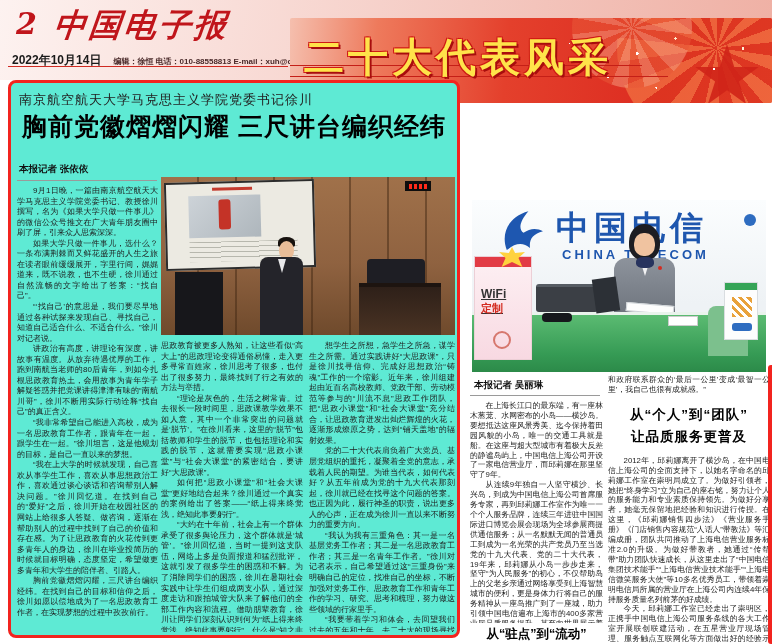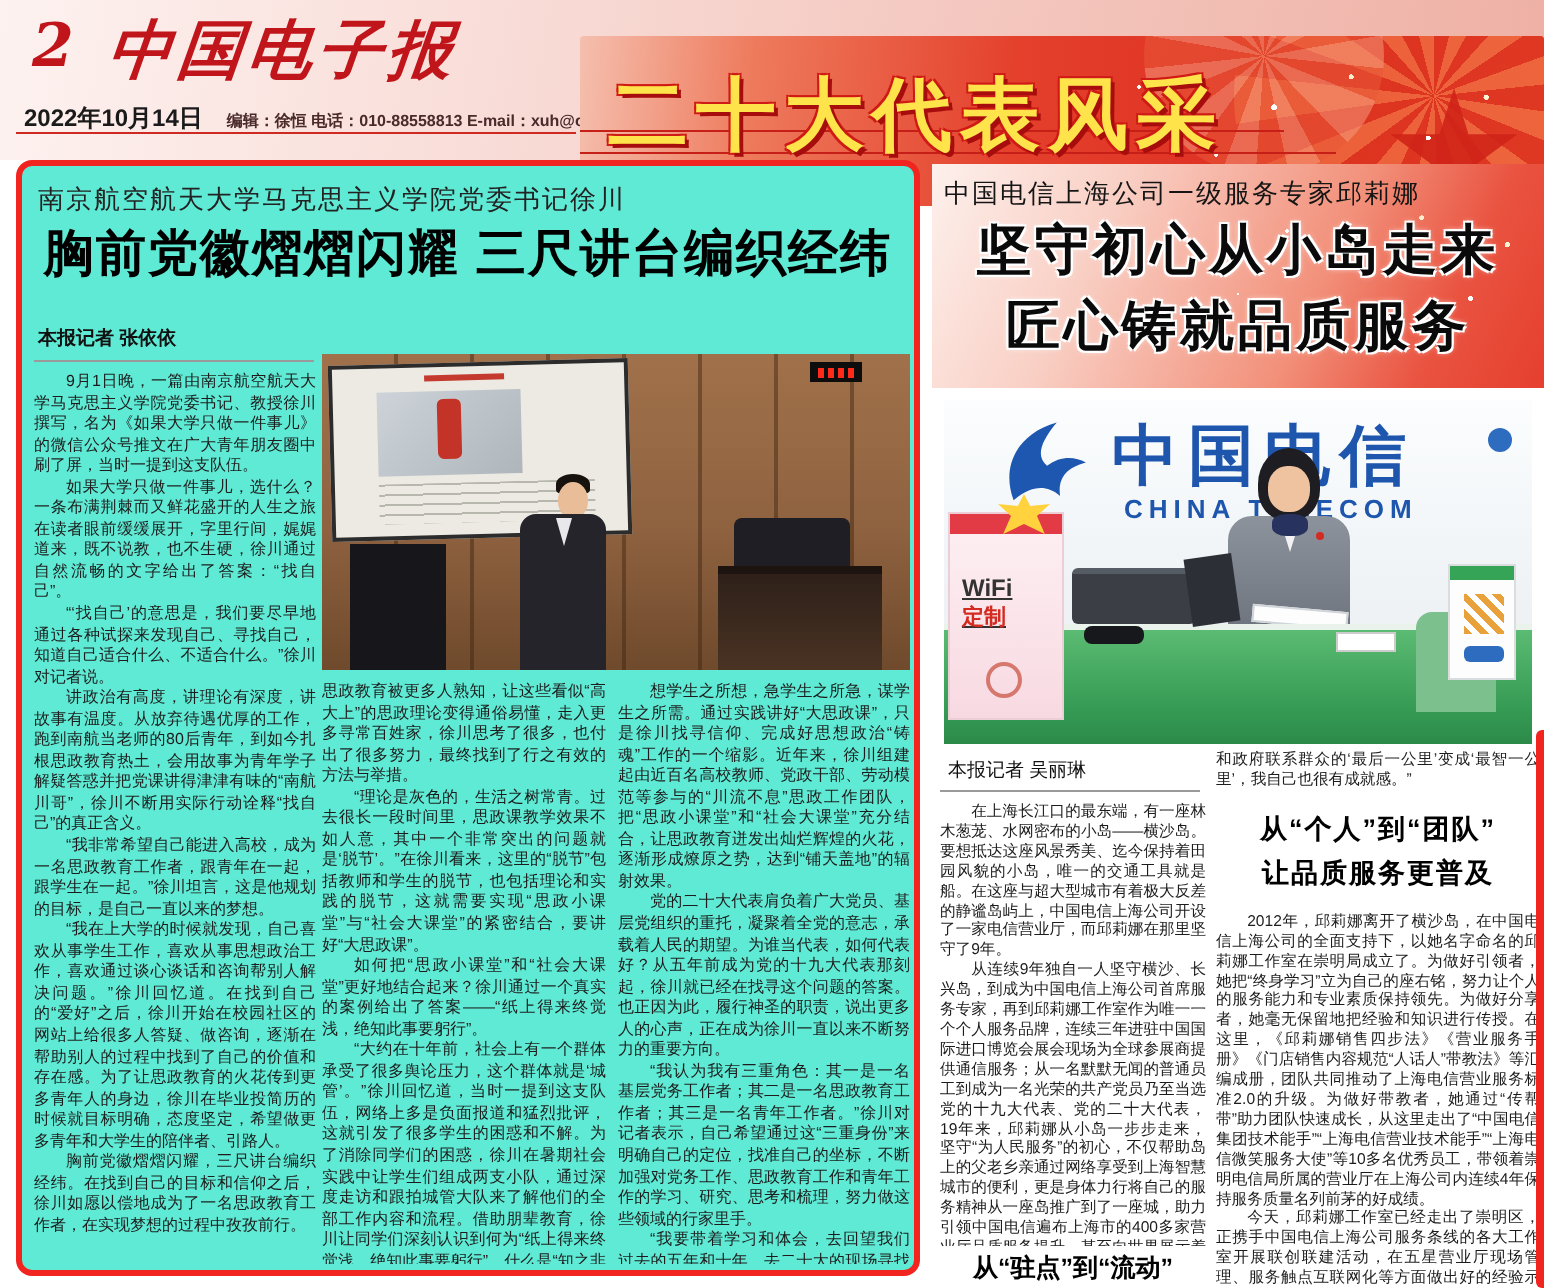--- a/index.html
+++ b/index.html
@@ -177,21 +177,21 @@
   .chair { position:absolute; left:236px; top:106px; width:40px; height:50px;
     background:#7cc08d; border-radius:8px 8px 0 0; }
   .standee { position:absolute; left:252px; top:82px; width:34px; height:58px;
     background:#fdfdfd; border:1px solid #d9dde0; }
   .standee-head { position:absolute; left:0; top:0; width:100%; height:7px; background:#35a457; }
   .standee-q { position:absolute; left:7px; top:14px; width:20px; height:20px;
     background:repeating-linear-gradient(45deg,#e9a23b 0 3px,#fff 3px 6px); }
   .standee-b { position:absolute; left:7px; top:40px; width:20px; height:8px;
     background:#2e6cc0; border-radius:3px; }
   
-  .rbyline { position:absolute; left:474px; top:379px; font-size:9.5px; font-weight:normal; color:#111;text-align:center; }
+  .rbyline { position:absolute; left:474px; top:379px; font-size:9.5px; font-weight:bold; color:#111;text-align:center; }
   .rbyline-rule { position:absolute; left:470px; top:395px; width:130px; height:1px; background:#9a9a9a; }
   .colA { position:absolute; left:470px; top:401px; width:133px; height:222px; overflow:hidden; }
   .colA .para, .colB .para { font-size:7.8px; line-height:9.9px; }
   .subheadA { position:absolute; left:470px; top:626px; width:133px; text-align:center;
     font-size:12.5px; font-weight:bold; color:#000; }
   .colB { position:absolute; left:608px; top:375px; width:162px; height:269px; overflow:hidden; }
   .subheadB { margin:9px 0 8px; text-align:center; font-size:13.5px; font-weight:bold;
     color:#000; line-height:22px; letter-spacing:1px; }
   .edge-red { position:absolute; left:768px; top:365px; width:4px; height:279px;
     background:#f2241f; border-radius:3px 0 0 3px; }
@@ -219,21 +219,21 @@
     </div>
   </div>
 
   <div class="left-article">
     <div class="kicker">南京航空航天大学马克思主义学院党委书记徐川</div>
     <div class="headline">胸前党徽熠熠闪耀 三尺讲台编织经纬</div>
     <div class="byline">本报记者 张依依</div>
     <div class="byline-rule"></div>
 
     <div class="col col1">
-        <p class="para">9月1日晚，一篇由南京航空航天大学马克思主义学院党委书记、教授徐川撰写，名为《如果大学只做一件事儿》的微信公众号推文在广大青年朋友圈中刷了屏，当时一提到这支队伍。</p>
+        <p class="para">9月1日晚，一篇由南京航空航天大学马克思主义学院党委书记、教授徐川撰写，名为《如果大学只做一件事儿》的微信公众号推文在广大青年朋友圈中刷了屏，引来众人思索深深。</p>
         <p class="para">如果大学只做一件事儿，选什么？一条布满荆棘而又鲜花盛开的人生之旅在读者眼前缓缓展开，字里行间，娓娓道来，既不说教，也不生硬，徐川通过自然流畅的文字给出了答案：“找自己”。</p>
         <p class="para">“‘找自己’的意思是，我们要尽早地通过各种试探来发现自己、寻找自己，知道自己适合什么、不适合什么。”徐川对记者说。</p>
         <p class="para">讲政治有高度，讲理论有深度，讲故事有温度。从放弃待遇优厚的工作，跑到南航当老师的80后青年，到如今扎根思政教育热土，会用故事为青年学子解疑答惑并把党课讲得津津有味的“南航川哥”，徐川不断用实际行动诠释“找自己”的真正含义。</p>
         <p class="para">“我非常希望自己能进入高校，成为一名思政教育工作者，跟青年在一起，跟学生在一起。”徐川坦言，这是他规划的目标，是自己一直以来的梦想。</p>
         <p class="para">“我在上大学的时候就发现，自己喜欢从事学生工作，喜欢从事思想政治工作，喜欢通过谈心谈话和咨询帮别人解决问题。”徐川回忆道。在找到自己的“爱好”之后，徐川开始在校园社区的网站上给很多人答疑、做咨询，逐渐在帮助别人的过程中找到了自己的价值和存在感。为了让思政教育的火花传到更多青年人的身边，徐川在毕业投简历的时候就目标明确，态度坚定，希望做更多青年和大学生的陪伴者、引路人。</p>
         <p class="para">胸前党徽熠熠闪耀，三尺讲台编织经纬。在找到自己的目标和信仰之后，徐川如愿以偿地成为了一名思政教育工作者，在实现梦想的过程中孜孜前行。</p>
       </div>
 
     <div class="photo1">
       <div class="wood"></div>
@@ -266,28 +266,20 @@
         <p class="para">“大约在十年前，社会上有一个群体承受了很多舆论压力，这个群体就是‘城管’。”徐川回忆道，当时一提到这支队伍，网络上多是负面报道和猛烈批评，这就引发了很多学生的困惑和不解。为了消除同学们的困惑，徐川在暑期社会实践中让学生们组成两支小队，通过深度走访和跟拍城管大队来了解他们的全部工作内容和流程。借助朋辈教育，徐川让同学们深刻认识到何为“纸上得来终觉浅，绝知此事要躬行”，什么是“知之非艰，行之惟艰”，在理论与实践的结合中形成了认识社会和现实的逻辑和方法。</p>
       </div>
     <div class="col col3">
         <p class="para">想学生之所想，急学生之所急，谋学生之所需。通过实践讲好“大思政课”，只是徐川找寻信仰、完成好思想政治“铸魂”工作的一个缩影。近年来，徐川组建起由近百名高校教师、党政干部、劳动模范等参与的“川流不息”思政工作团队，把“思政小课堂”和“社会大课堂”充分结合，让思政教育迸发出灿烂辉煌的火花，逐渐形成燎原之势，达到“铺天盖地”的辐射效果。</p>
         <p class="para">党的二十大代表肩负着广大党员、基层党组织的重托，凝聚着全党的意志，承载着人民的期望。为谁当代表，如何代表好？从五年前成为党的十九大代表那刻起，徐川就已经在找寻这个问题的答案。也正因为此，履行神圣的职责，说出更多人的心声，正在成为徐川一直以来不断努力的重要方向。</p>
         <p class="para">“我认为我有三重角色：其一是一名基层党务工作者；其二是一名思政教育工作者；其三是一名青年工作者。”徐川对记者表示，自己希望通过这“三重身份”来明确自己的定位，找准自己的坐标，不断加强对党务工作、思政教育工作和青年工作的学习、研究、思考和梳理，努力做这些领域的行家里手。</p>
         <p class="para">“我要带着学习和体会，去回望我们过去的五年和十年，去二十大的现场寻找答案、发出声音，和大家一起锚定未来的方向。”徐川坚定地说。</p>
       </div>
   </div>
 
-  <div class="rhead">
-    <div class="sparkles2"></div>
-    <div class="kicker2">中国电信上海公司一级服务专家邱莉娜</div>
-    <div class="rheadline">
-      <span>坚守初心从小岛走来</span><br>
-      <span>匠心铸就品质服务</span>
-    </div>
-  </div>
 
   <div class="photo2">
     <svg class="ct-logo-flame" viewBox="0 0 100 100">
       <path d="M20 78 C8 46 24 16 60 6 C44 25 41 38 51 46 C63 37 76 37 87 43 C68 48 61 58 63 74 C49 62 34 66 20 78 Z" fill="#1e57b0"></path>
     </svg>
     <div class="ct-cn">中国电信</div>
     <div class="ct-en">CHINA TELECOM</div>
     <div class="wall-dot"></div>
     <div class="clerk-jacket"></div>
     <div class="clerk-shirt"></div>

